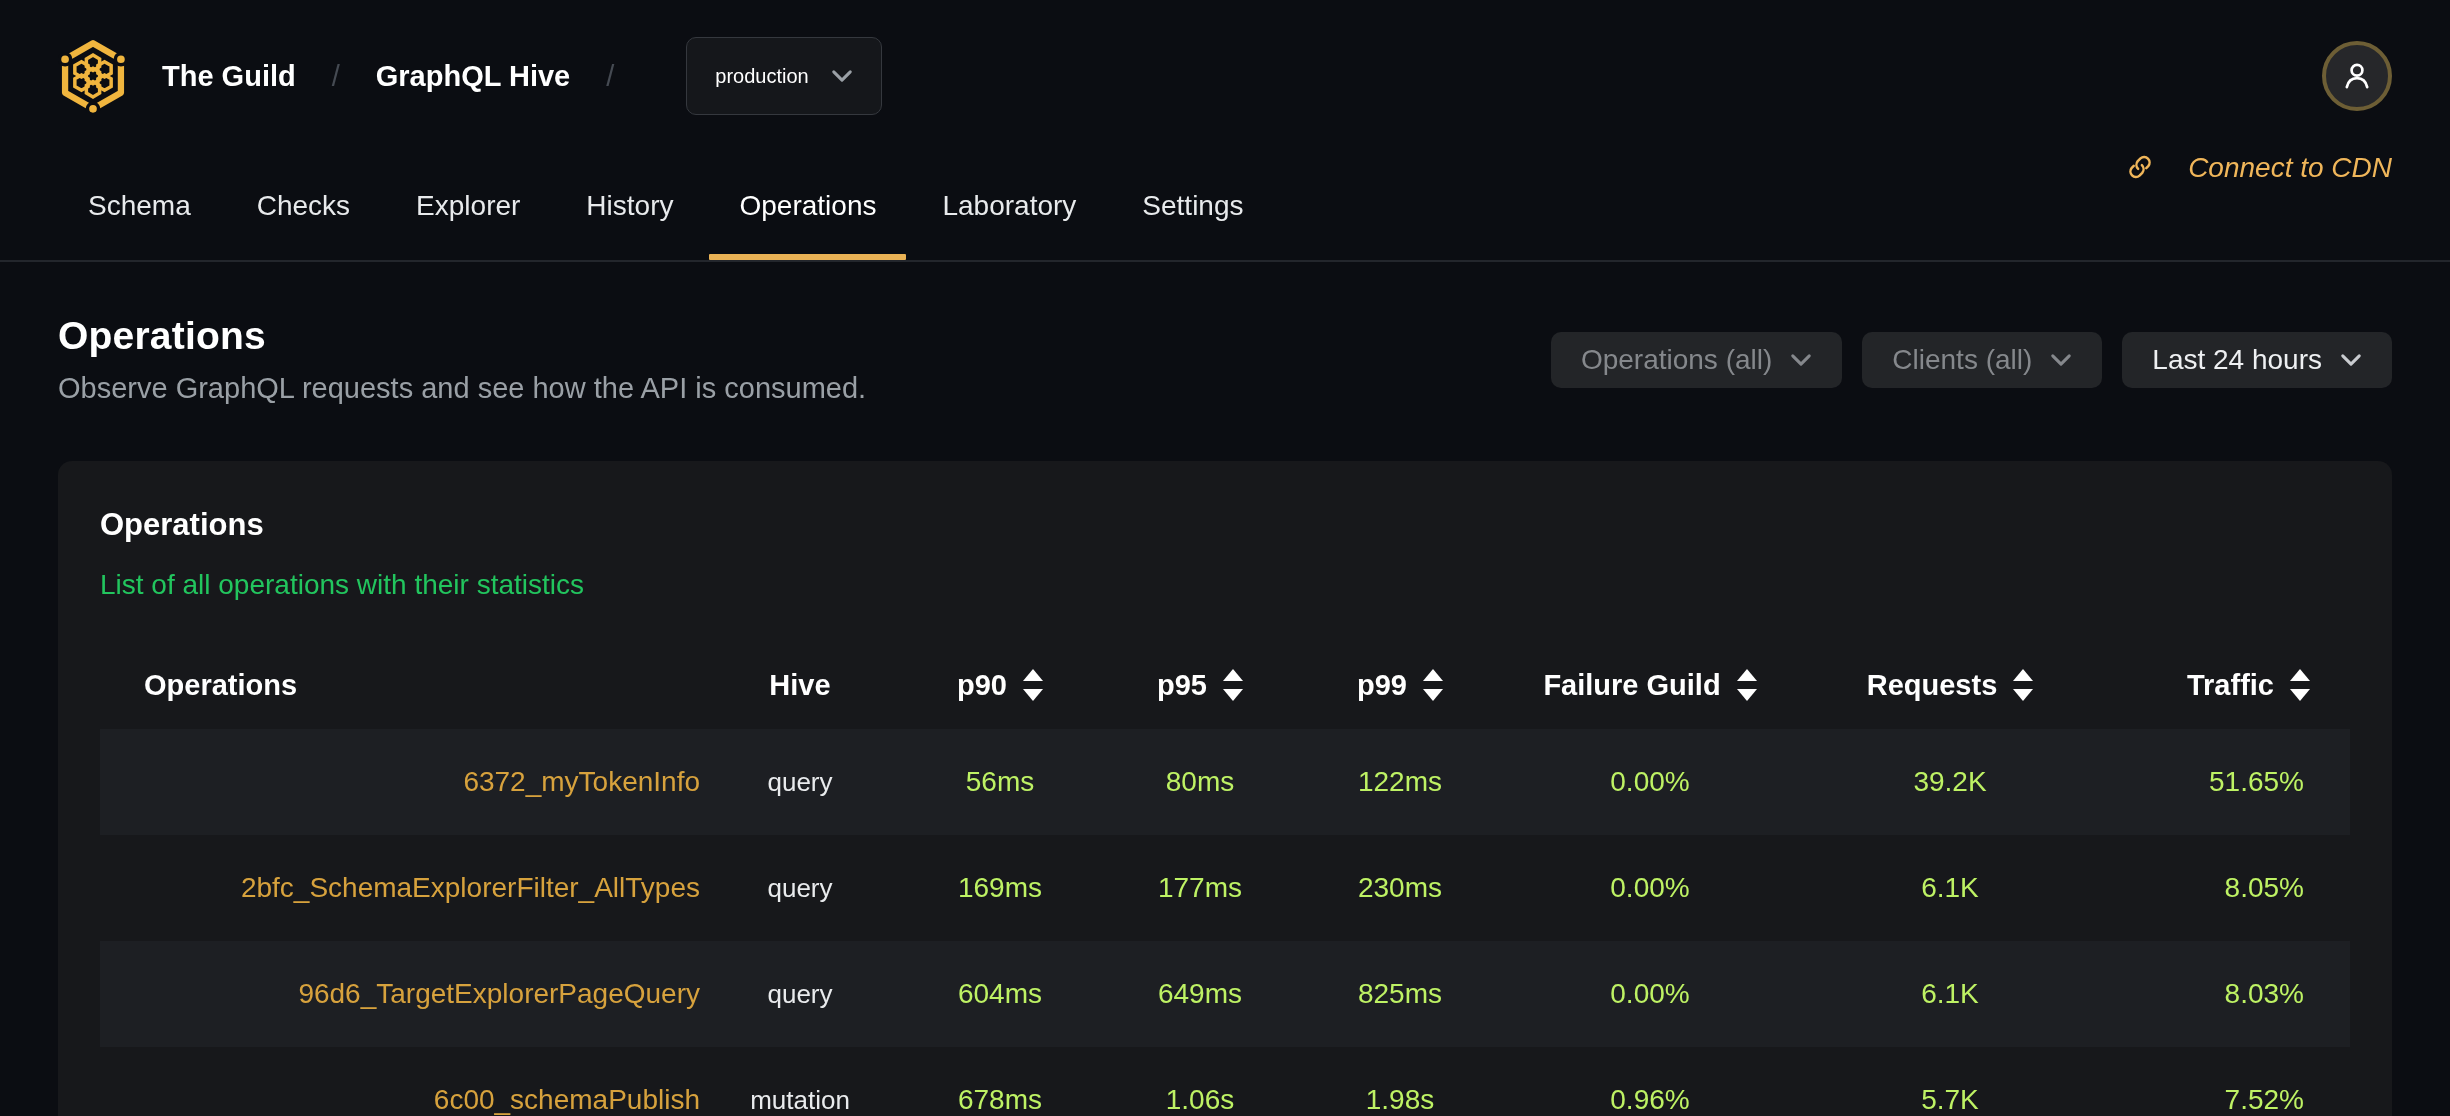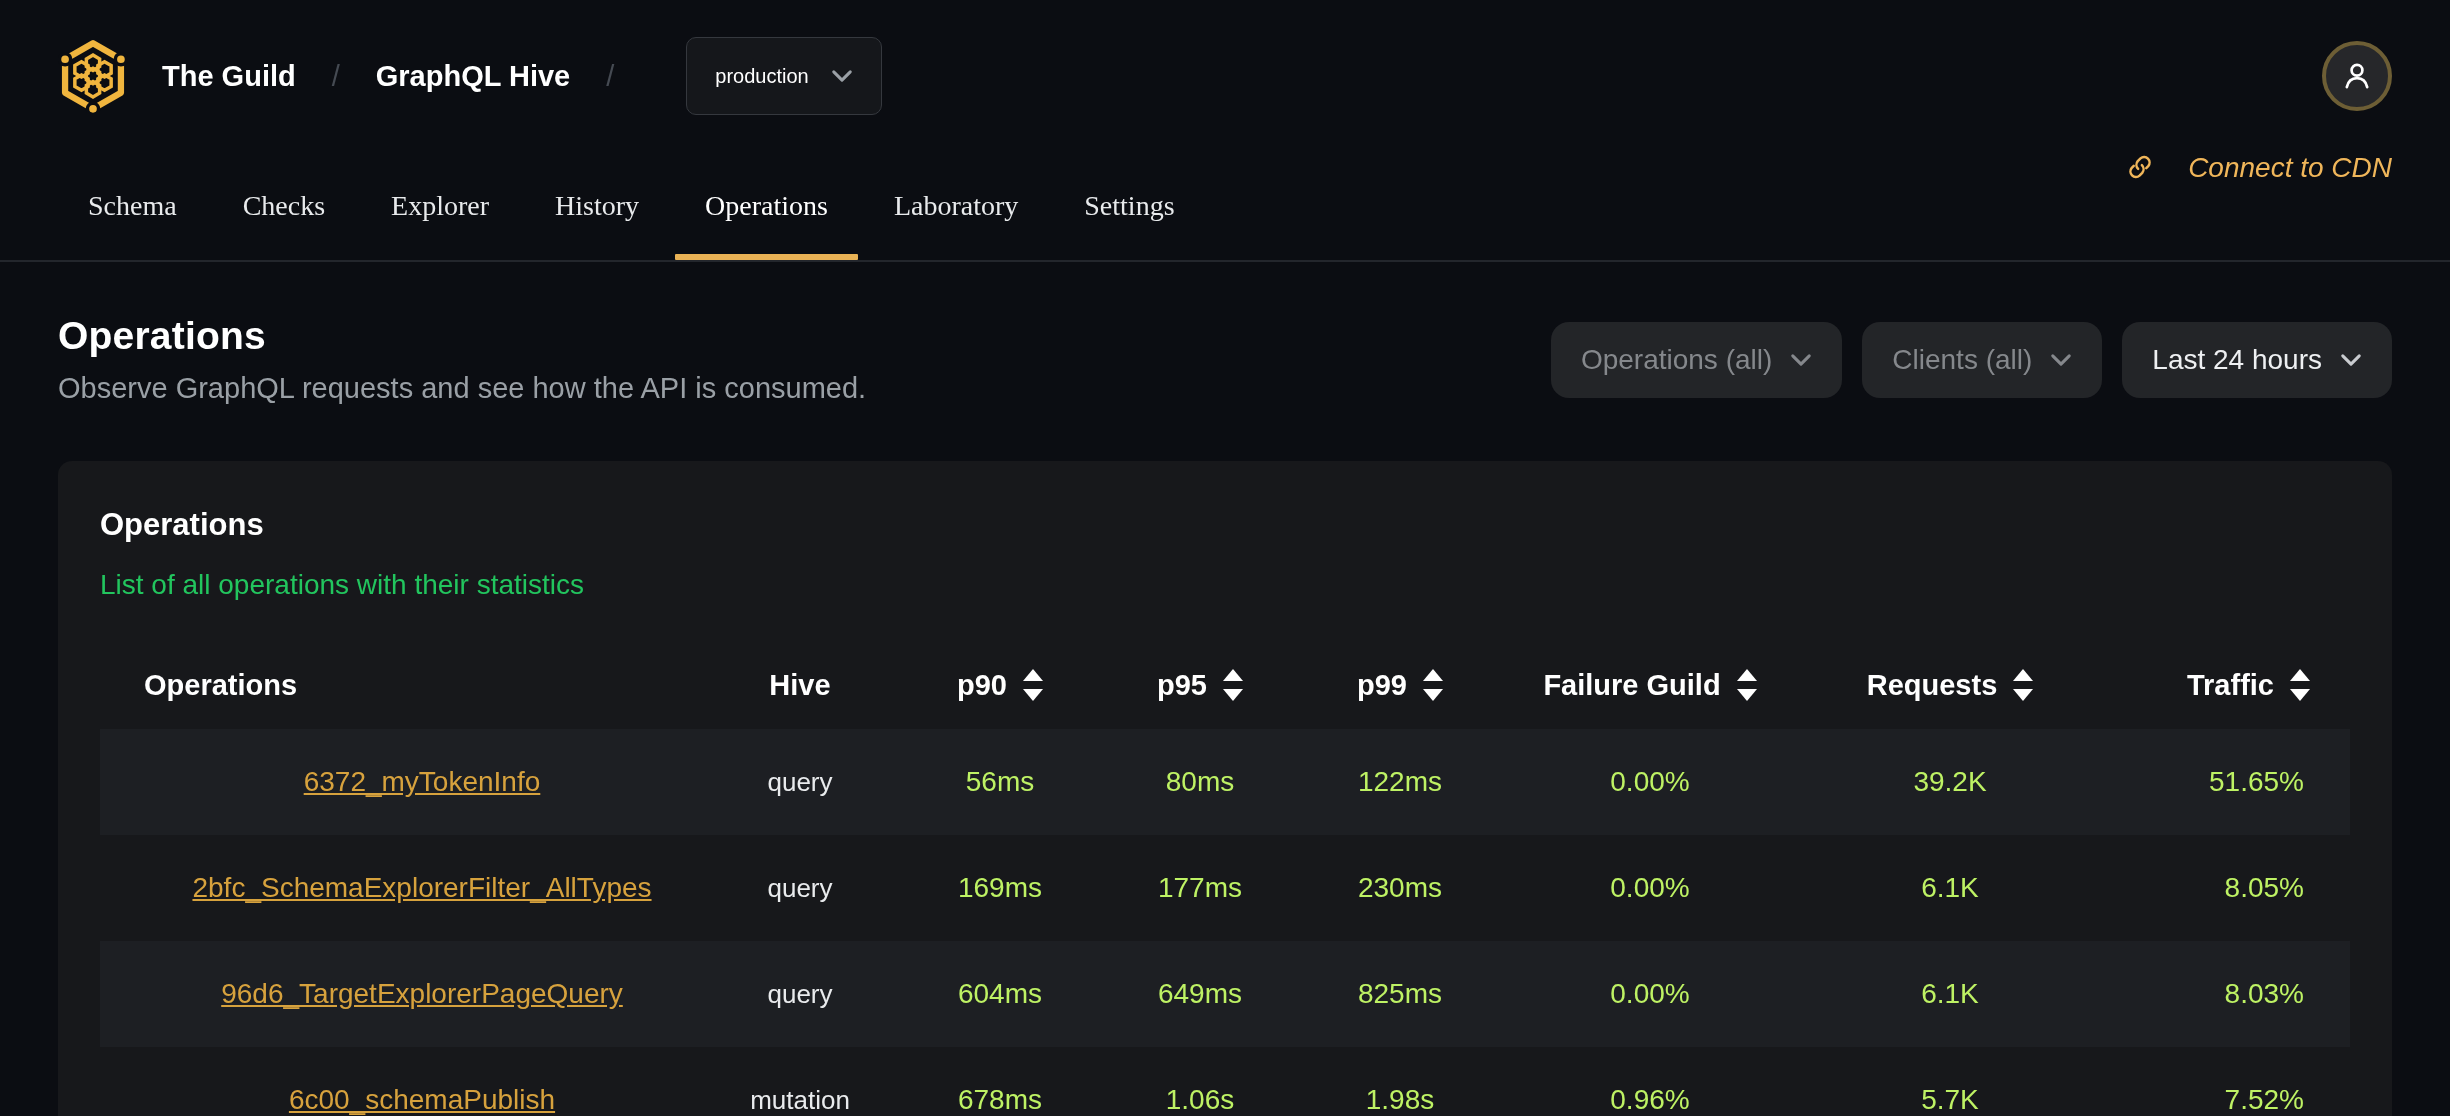--- a/index.html
+++ b/index.html
@@ -32,39 +32,39 @@
   }
 
   
   .navbar {
     display:flex; align-items:stretch; height:110px; padding:0 58px;
     border-bottom:2px solid #23262c;
   }
   .nav-tabs { display:flex; gap:6px; }
   .tab {
     display:flex; align-items:center; padding:0 30px;
-    font-size:28px; color:#e8eaec; position:relative; cursor:pointer; white-space:nowrap;font-family:Liberation Serif, serif;
+    font-size:28px; color:#e8eaec; position:relative; cursor:pointer; white-space:nowrap;
   }
   .tab.active { color:#ffffff; }
   .tab.active::after {
     content:""; position:absolute; left:0; right:0; bottom:0;
     height:6px; background:#e9b255; border-radius:1px;
   }
   .cdn-link {
     margin-left:auto; display:flex; align-items:flex-start; gap:33px;
     color:#f0b65a; font-size:28px; cursor:pointer; white-space:nowrap;font-style:italic;
   }
 
   
   .page-header { display:flex; align-items:center; justify-content:space-between; padding:52px 58px 0; }
   .page-title { font-size:39px; font-weight:700; letter-spacing:0.2px; }
   .page-sub { margin-top:14px; font-size:29px; color:#9aa0a6; }
   .filters { display:flex; gap:20px; }
   .filter-btn {
-    height:76px; border-radius:18px; background:#232528; border:none;
+    height:56px; border-radius:10px; background:#232528; border:none;
     padding:0 30px; font-size:28px; display:flex; align-items:center; gap:18px;
     cursor:pointer; color:#eef0f2; font-family:"Liberation Sans",sans-serif; white-space:nowrap;
   }
   .filter-btn.disabled { color:#85888c; }
 
   
   .card {
     margin:56px 58px 0; background:#17181b; border-radius:14px;
     padding:46px 42px; height:780px;
   }
@@ -83,21 +83,21 @@
   .th-left { justify-content:flex-start; padding-left:44px; }
   .th-right { justify-content:flex-end; padding-right:40px; }
   .sort { display:inline-flex; flex-direction:column; gap:8px; margin-left:16px; cursor:pointer; }
   .tri { width:0; height:0; border-left:10px solid transparent; border-right:10px solid transparent; }
   .tri-up { border-bottom:12px solid #ffffff; }
   .tri-dn { border-top:12px solid #ffffff; }
 
   .row { height:106px; font-size:28px; }
   .row.striped { background:#1d1f23; }
   .cell { text-align:center; color:#bef264; }
-  .cell.op-link { text-align:center; padding-left:44px; color:#d7a23d; cursor:pointer;text-decoration:underline; }
+  .cell.op-link { text-align:right; padding-left:44px; color:#d7a23d; cursor:pointer; }
   .cell.kind { font-size:26px; color:#e9ebed; }
   .cell.num-right { text-align:right; padding-right:46px; }
 
   svg { display:block; }
 </style>
 </head>
 <body>
 
 <header class="topbar">
   <div class="brand">

